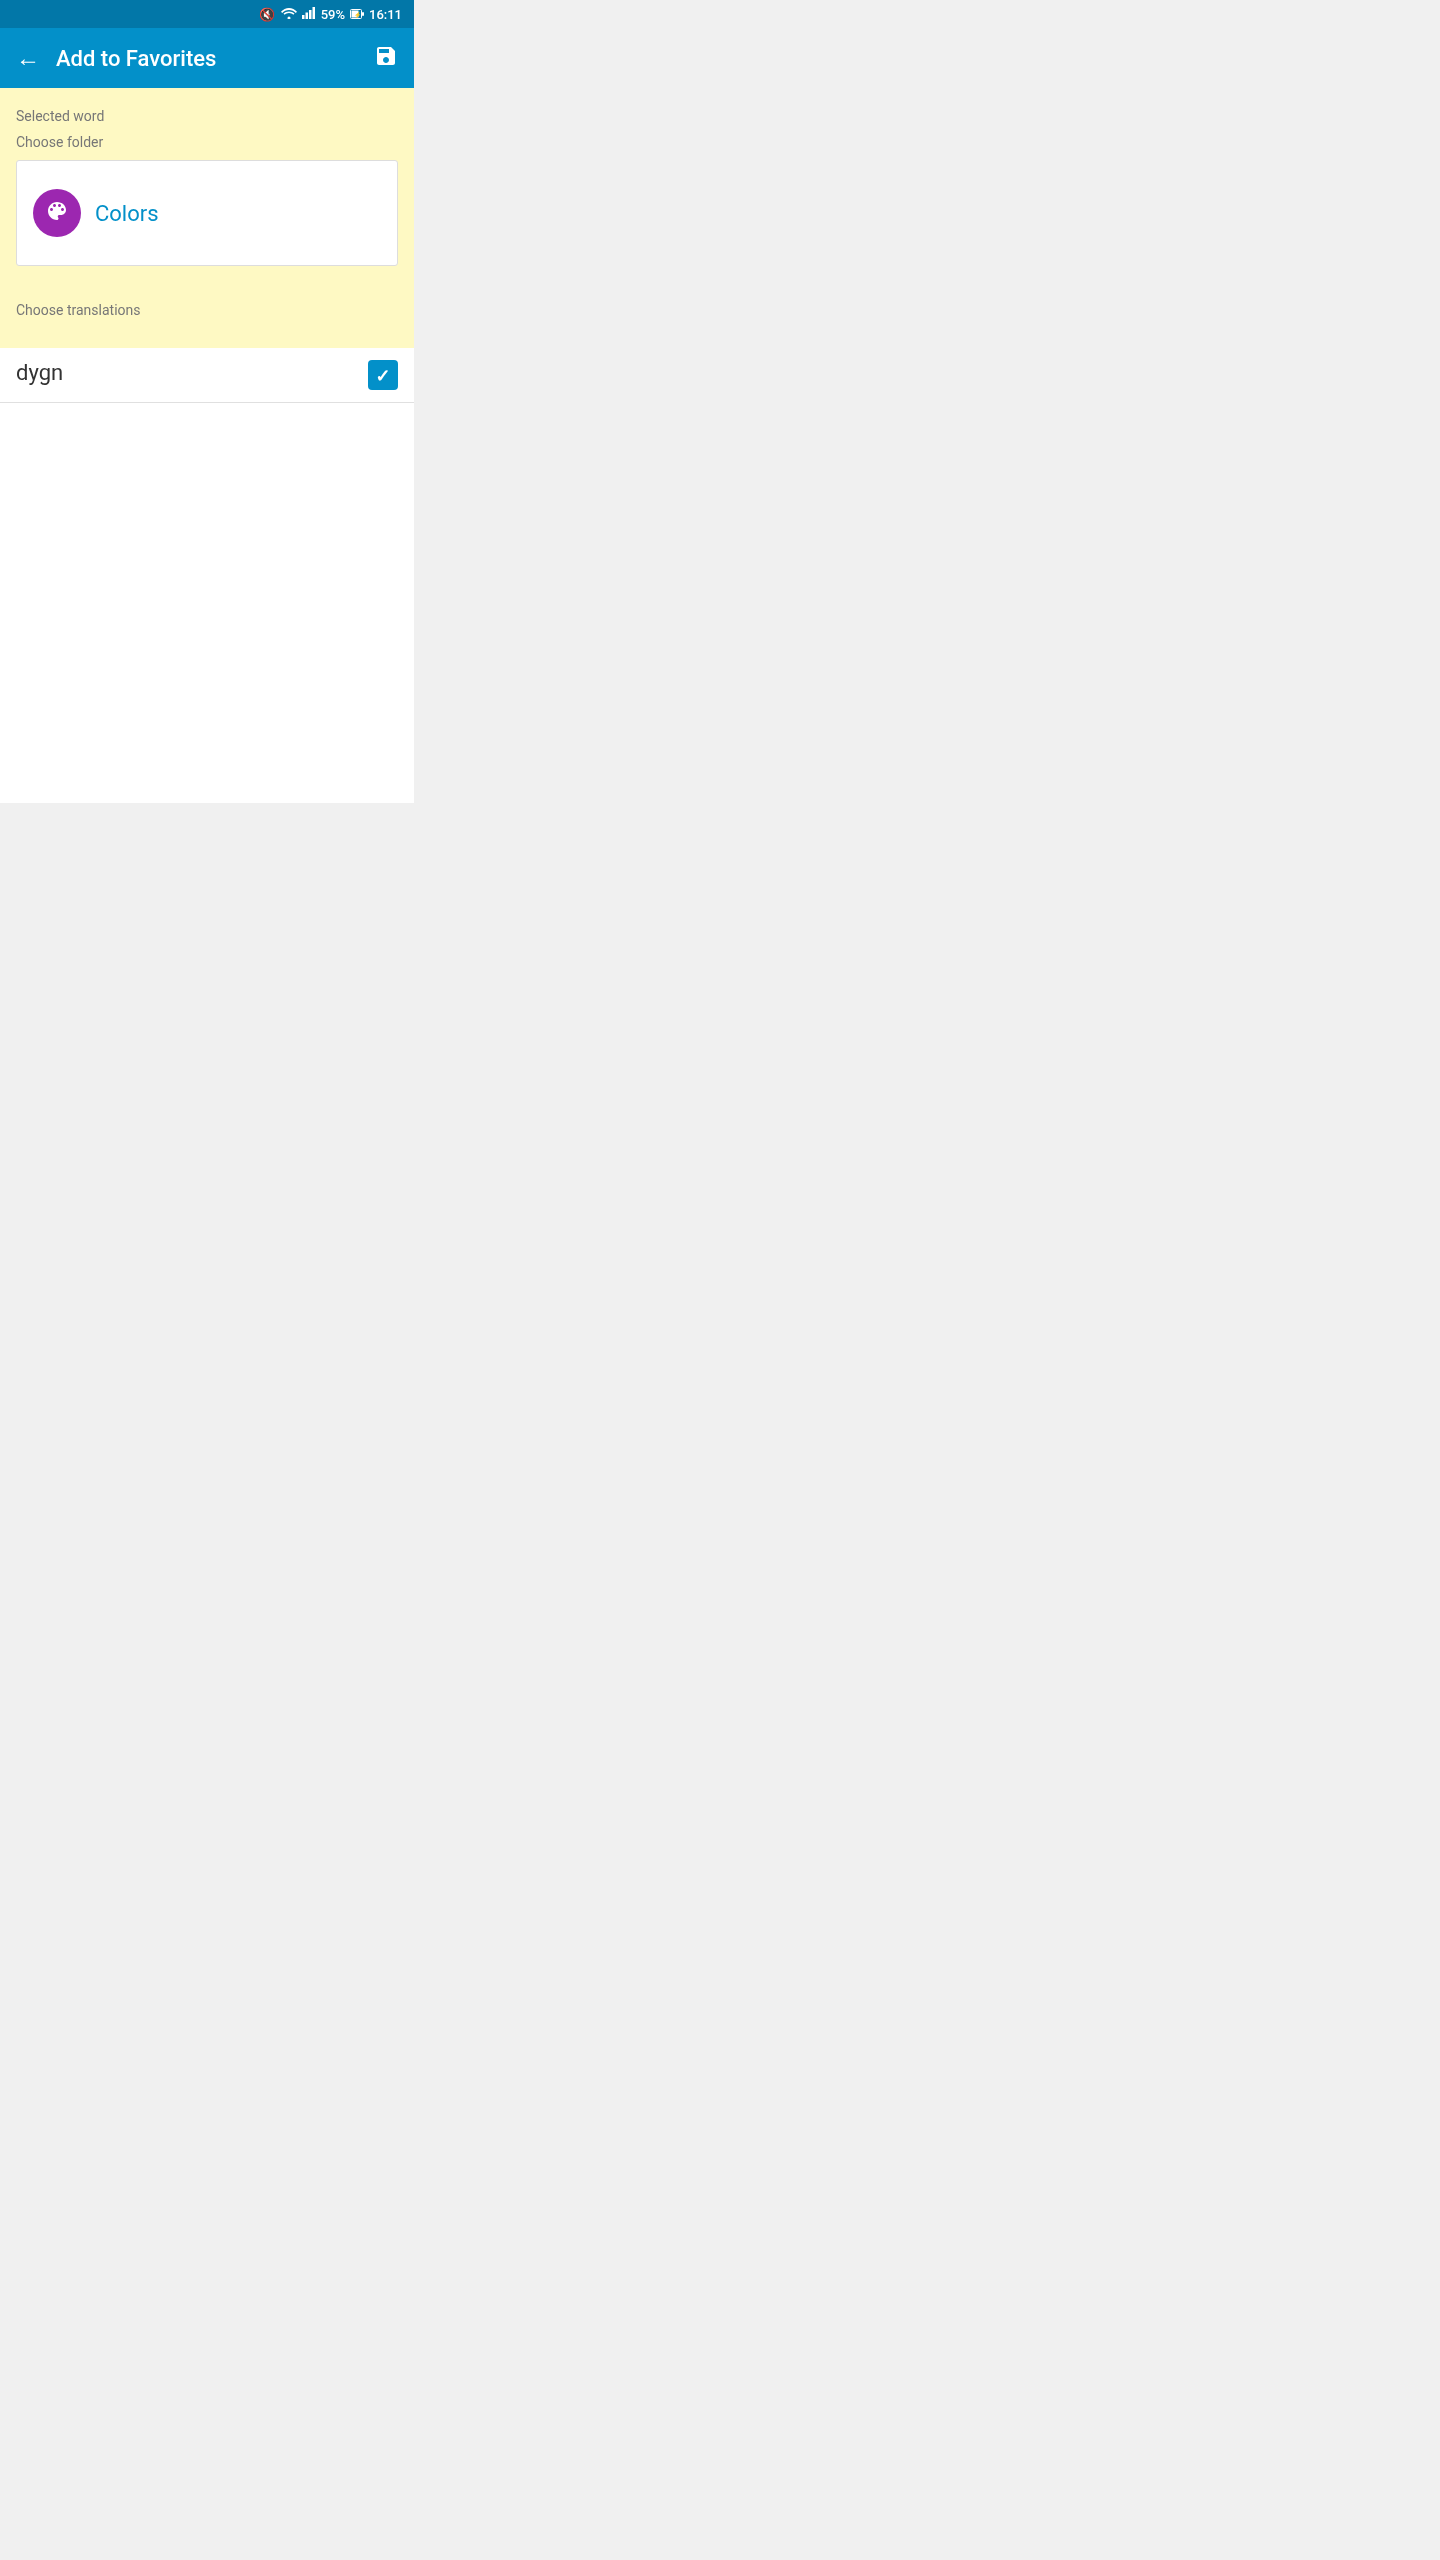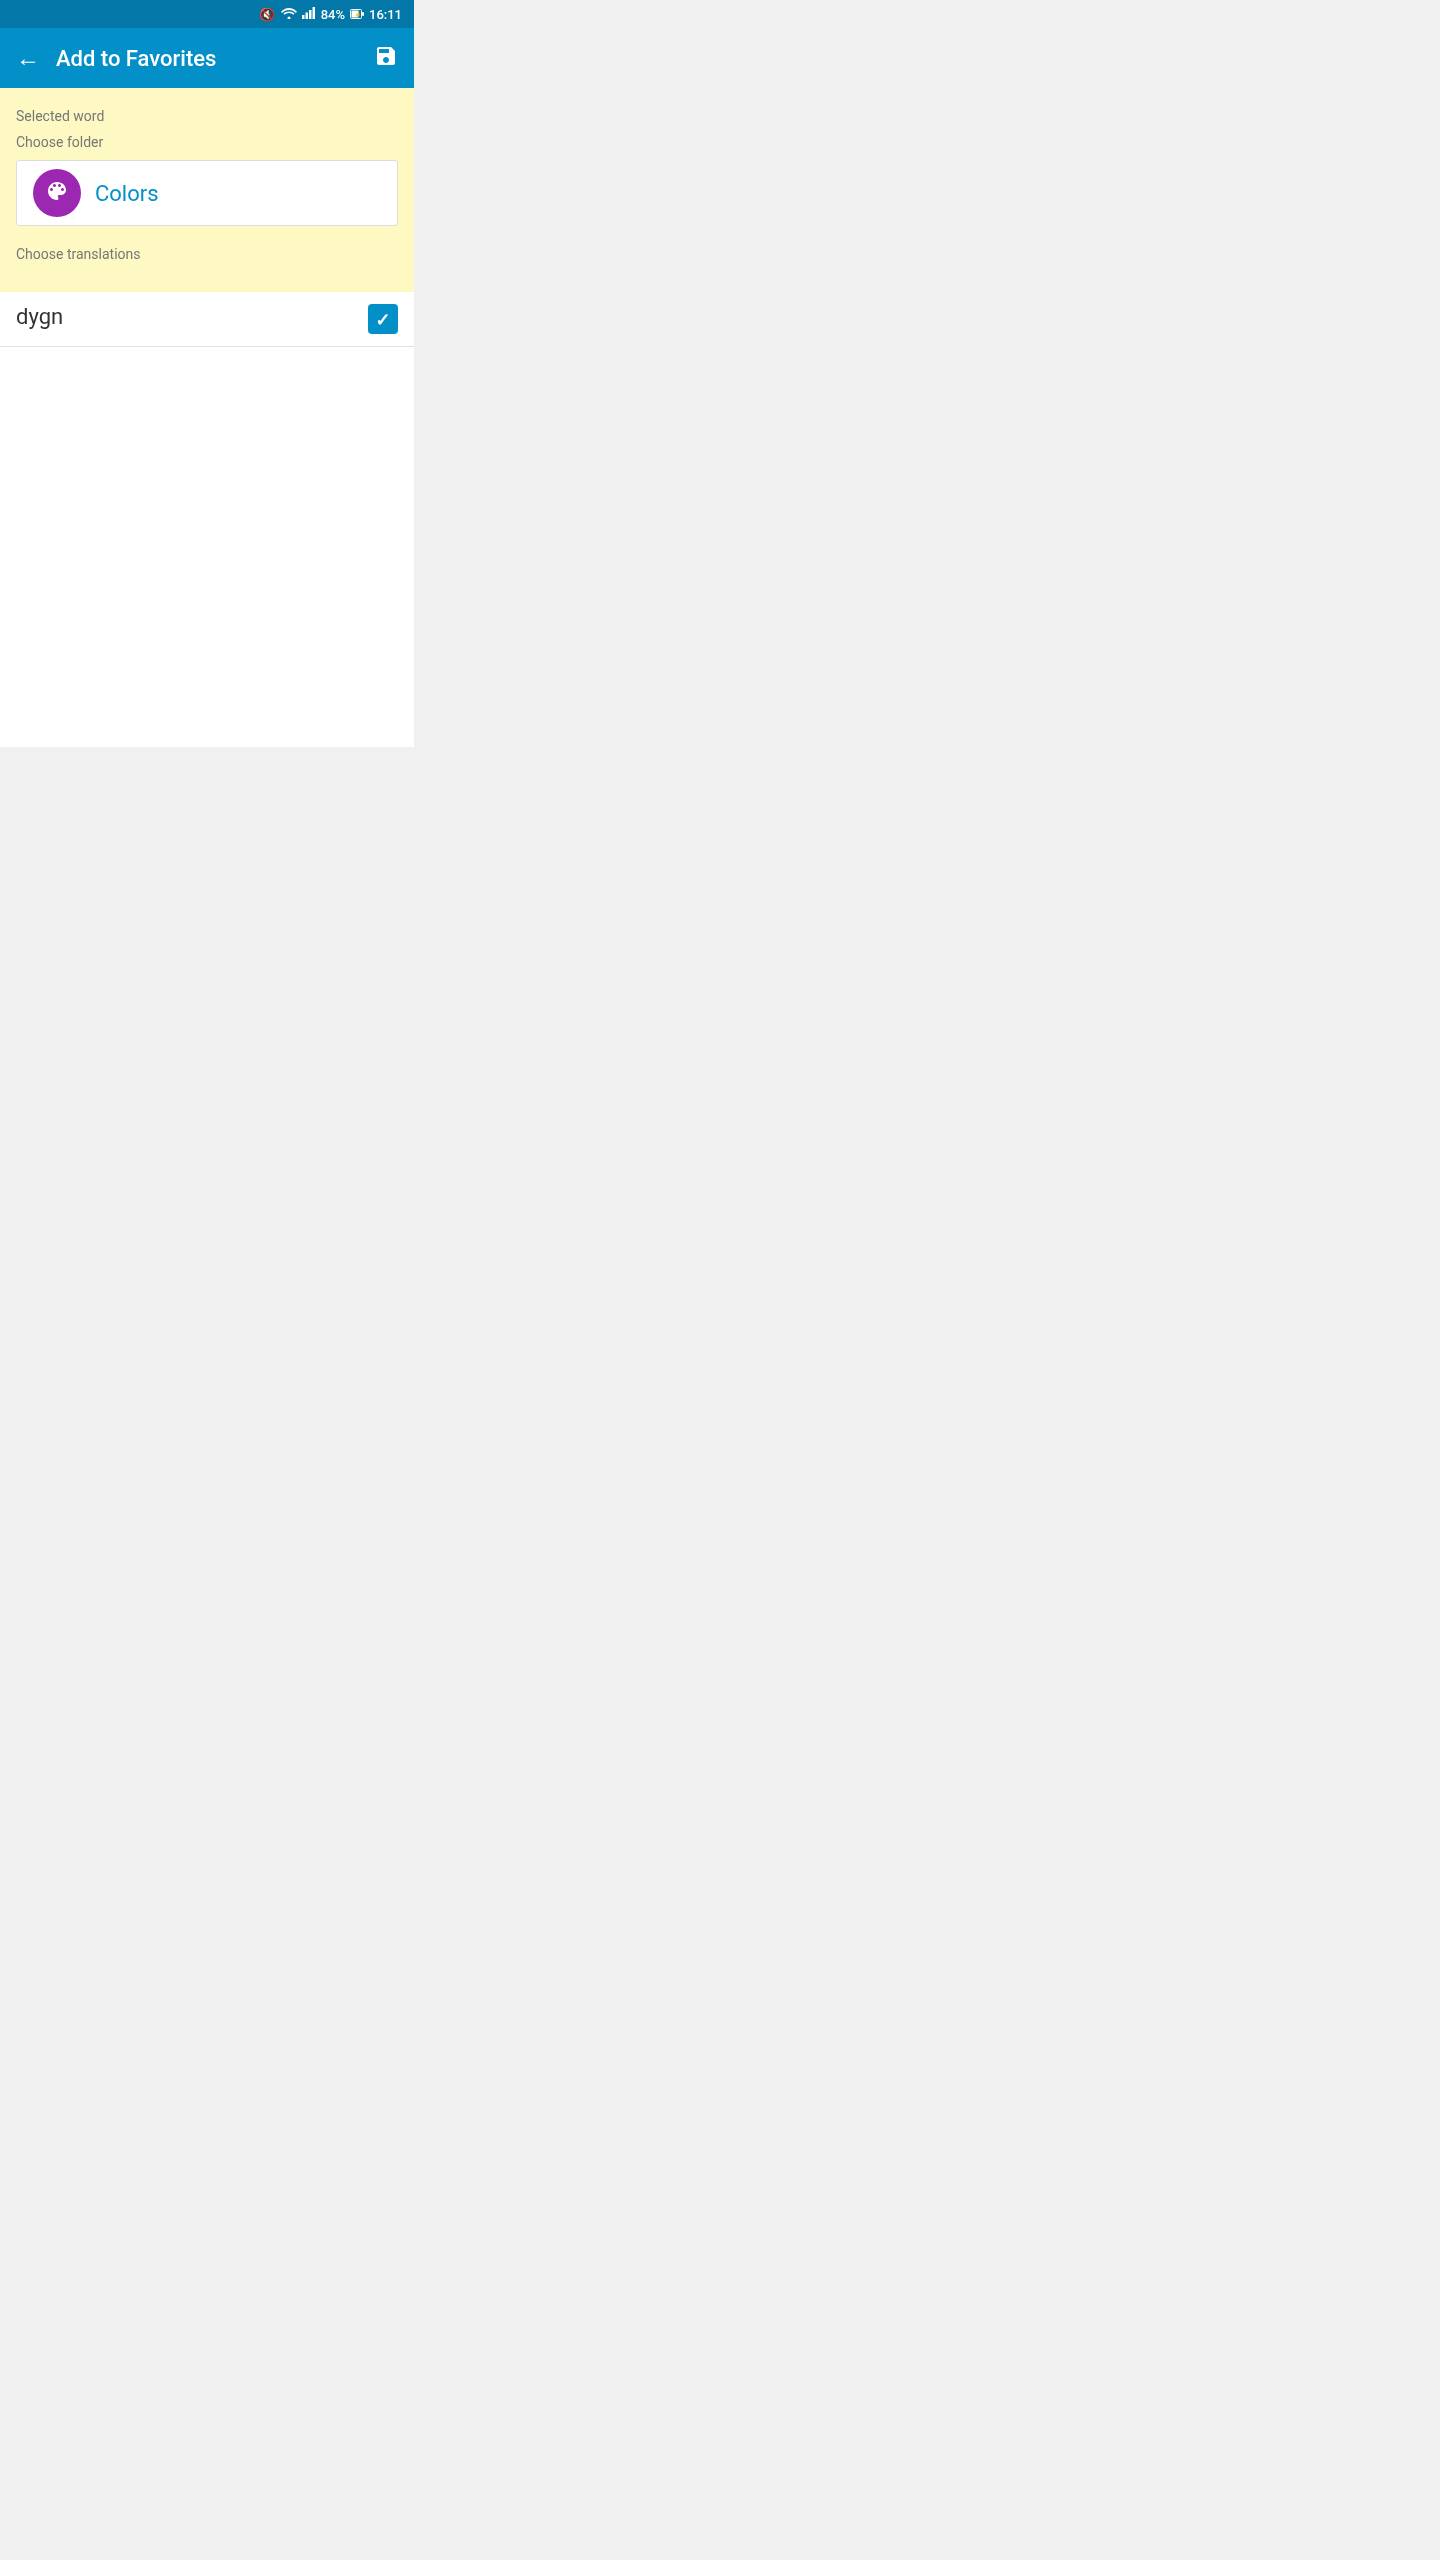--- a/index.html
+++ b/index.html
@@ -102,23 +102,23 @@
 
     .input-text {
       color: #0390c9;
       font-size: 22px;
     }
 
     .folder-selector {
       background: white;
       border: 1px solid #ddd;
       border-radius: 3px;
-      padding: 8px 16px;
+      padding: 28px 16px;
       width: 100%;
-      margin-bottom: 20px;
+      margin-bottom: 36px;
       display: flex;
       align-items: center;
       gap: 14px;
       cursor: pointer;
     }
 
     .folder-icon-circle {
       width: 48px;
       height: 48px;
       background: #9c27b0;
@@ -200,21 +200,21 @@
       </svg>
     </span>
     <span class="status-icon">
       <svg width="14" height="12" viewBox="0 0 14 12" fill="white">
         <rect x="0" y="8" width="2.5" height="4"></rect>
         <rect x="3.5" y="5.5" width="2.5" height="6.5"></rect>
         <rect x="7" y="3" width="2.5" height="9"></rect>
         <rect x="10.5" y="0" width="2.5" height="12"></rect>
       </svg>
     </span>
-    <span class="status-text">84%</span>
+    <span class="status-text">59%</span>
     <span class="status-icon">
       <svg width="14" height="10" viewBox="0 0 14 10" fill="none">
         <rect x="0.5" y="0.5" width="11" height="9" rx="1" stroke="white" stroke-width="1"></rect>
         <rect x="1.5" y="1.5" width="7" height="7" fill="white"></rect>
         <rect x="12" y="3" width="2" height="4" rx="1" fill="white"></rect>
         <text x="4" y="8" font-size="6" fill="#0390c9" font-weight="bold">⚡</text>
       </svg>
     </span>
     <span class="status-text">16:11</span>
   </div>

